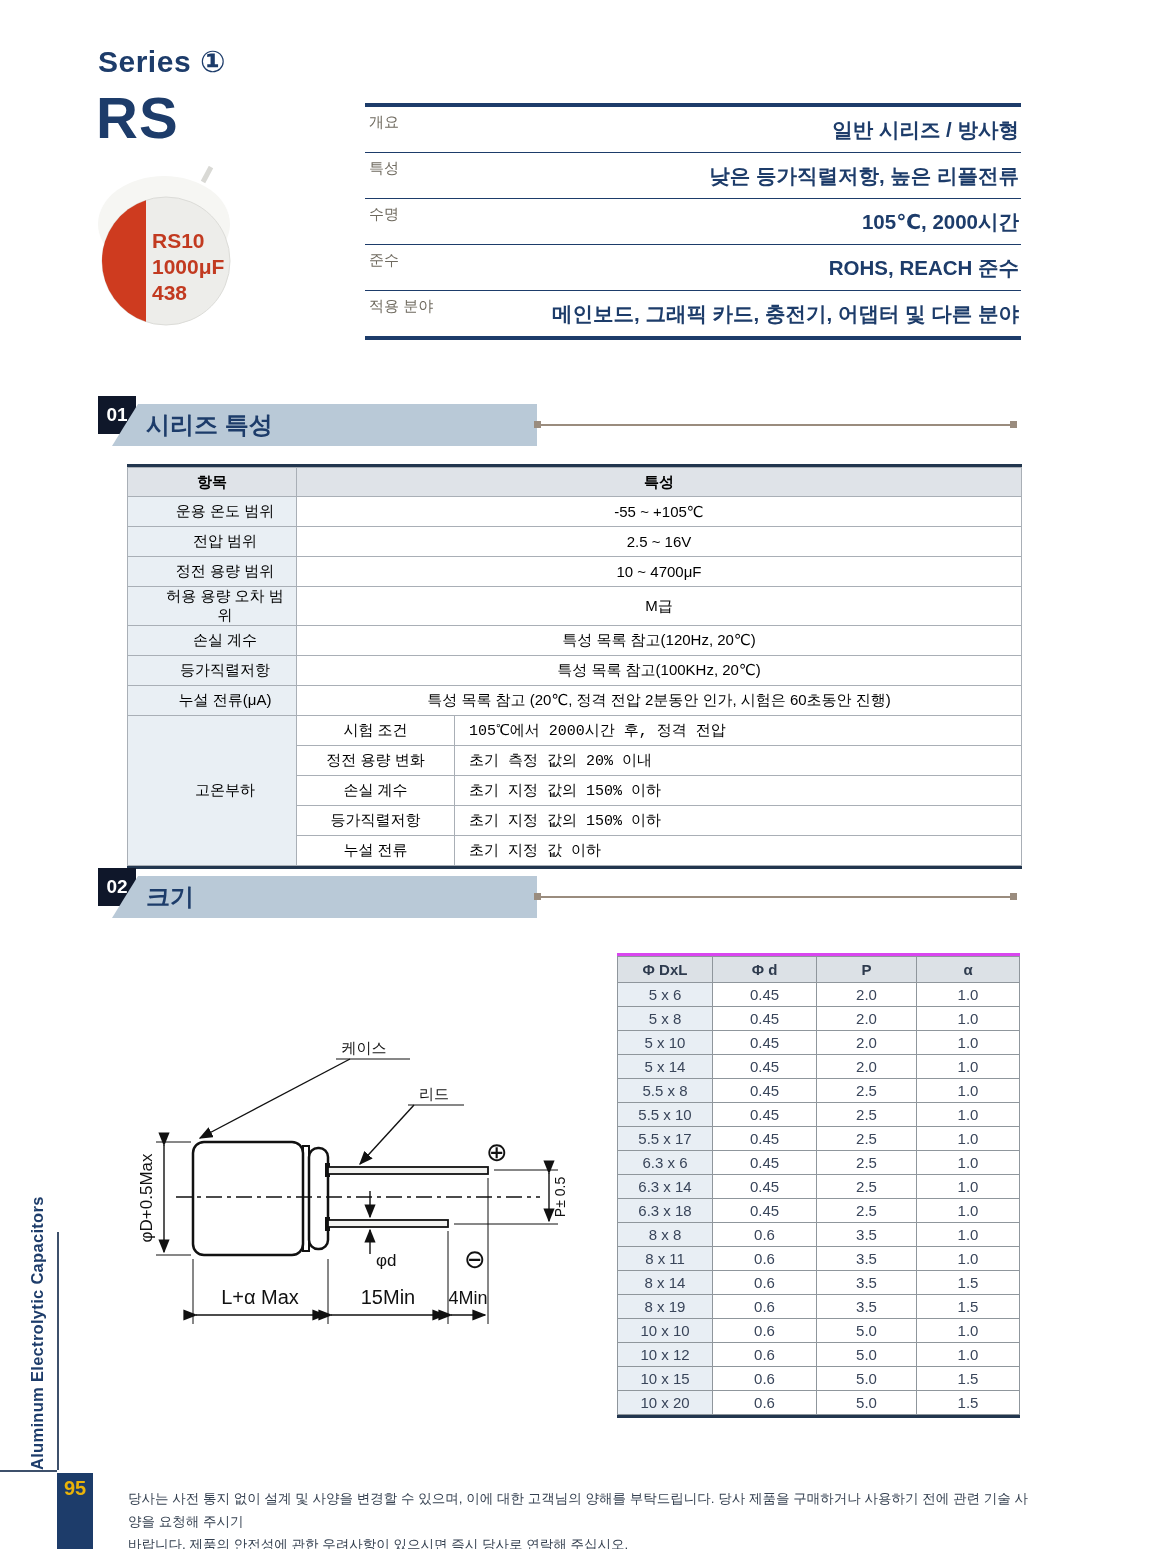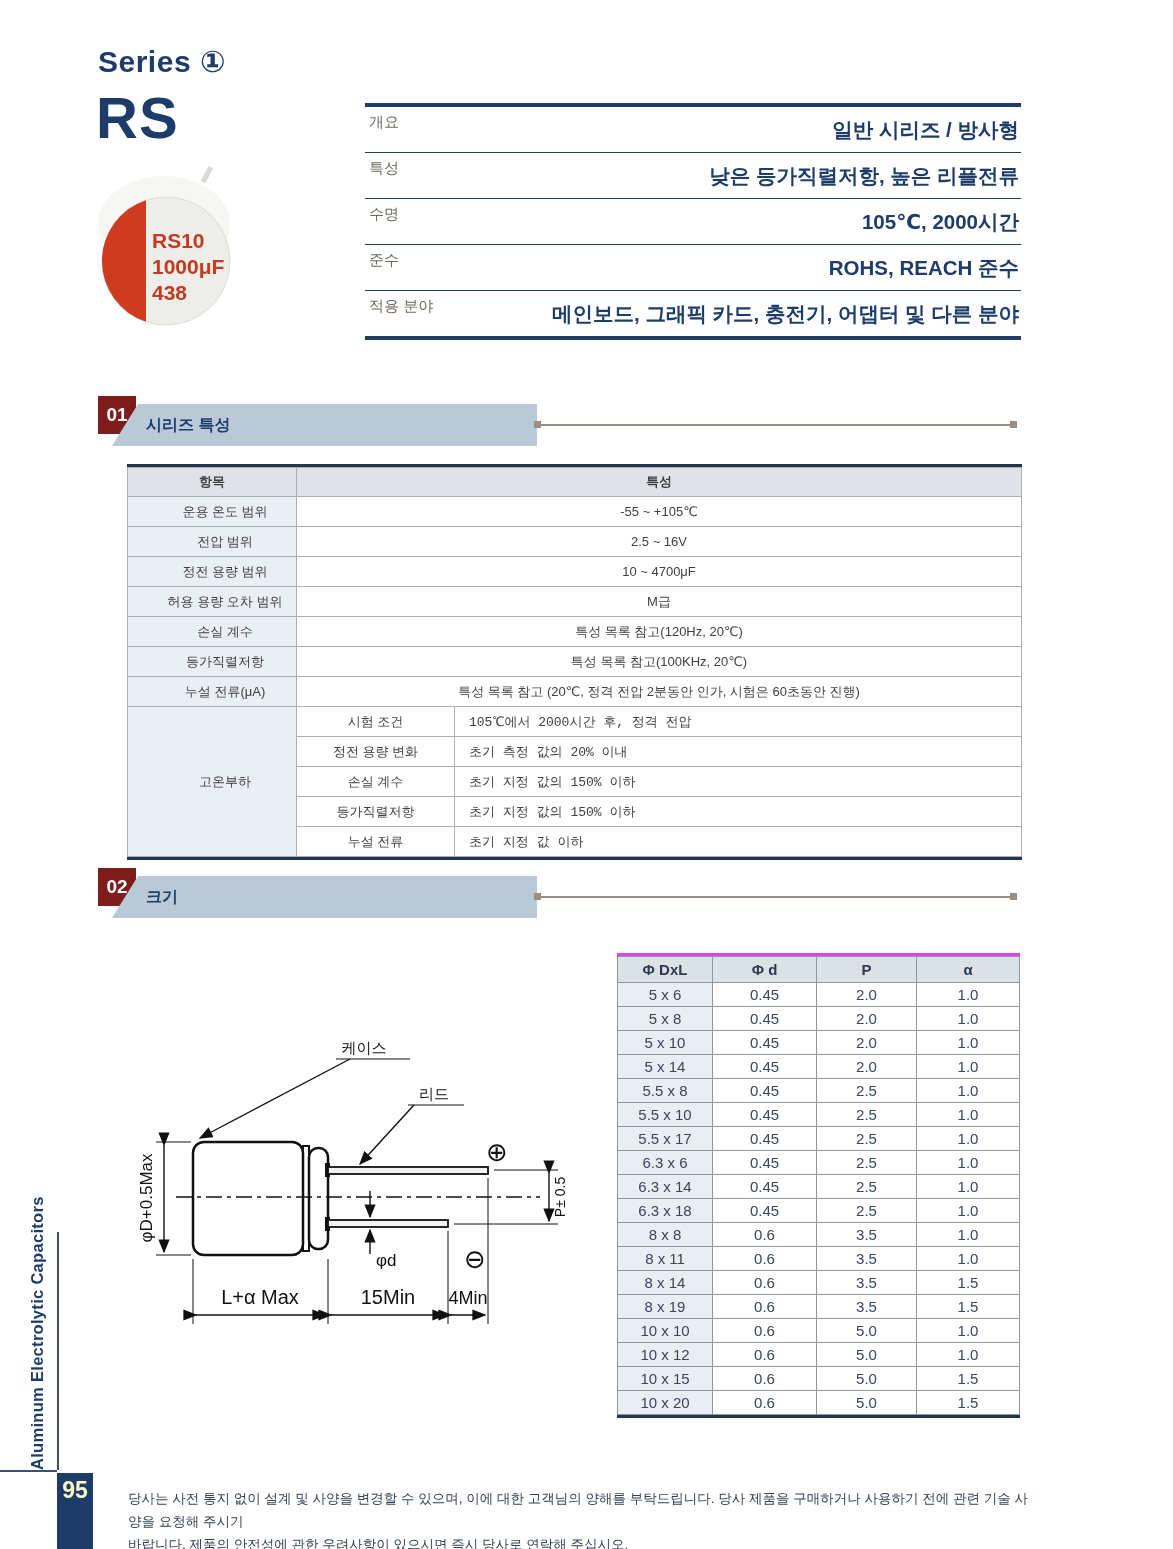--- a/index.html
+++ b/index.html
@@ -11,53 +11,53 @@
   .series-label{position:absolute;left:98px;top:44px;font-size:30px;font-weight:bold;color:#1d3c6a;letter-spacing:.5px;}
   .series-name{position:absolute;left:96px;top:84px;font-size:58px;font-weight:bold;color:#1d3c6a;letter-spacing:1px;}
   .cap-photo{position:absolute;left:90px;top:166px;width:152px;height:172px;}
   
   .overview{position:absolute;left:365px;top:103px;width:656px;border-top:4px solid #1d3c6a;border-bottom:4px solid #1d3c6a;}
   .ov-row{position:relative;height:45px;border-bottom:1.5px solid #1d3c6a;}
   .ov-row:last-child{border-bottom:none;}
   .ov-label{position:absolute;left:4px;top:6px;font-size:15px;color:#6f6a5f;}
   .ov-value{position:absolute;right:2px;top:50%;transform:translateY(-50%);font-size:20.5px;font-weight:bold;color:#1d3c6a;white-space:nowrap;}
   
-  .sec-badge{position:absolute;left:98px;width:38px;height:38px;background:#7f1d1d;color:#fff;
+  .sec-badge{position:absolute;left:98px;width:38px;height:38px;background:#0f172a;color:#fff;
     font-size:19px;font-weight:bold;display:flex;align-items:center;justify-content:center;}
   .sec-bar{position:absolute;left:112px;width:425px;height:42px;background:#b9c9d7;
     clip-path:polygon(26px 0,100% 0,100% 100%,0 100%);}
-  .sec-title{position:absolute;left:146px;font-size:16px;font-weight:bold;color:#1d3c6a;line-height:42px;}
+  .sec-title{position:absolute;left:146px;font-size:24px;font-weight:bold;color:#1d3c6a;line-height:42px;}
   .sec-rule{position:absolute;left:537px;width:476px;height:2px;background:#9a8c7e;}
   .sec-sq{position:absolute;width:7px;height:7px;background:#9a8c7e;}
   .b1{top:396px;} .bar1{top:404px;} .t1{top:404px;} .r1{top:424px;} .sq1a{left:534px;top:421px;} .sq1b{left:1010px;top:421px;}
   .b2{top:868px;} .bar2{top:876px;} .t2{top:876px;} .r2{top:896px;} .sq2a{left:534px;top:893px;} .sq2b{left:1010px;top:893px;}
   
   .spec-wrap{position:absolute;left:127px;top:464px;width:895px;border-top:3px solid #22364e;border-bottom:3px solid #22364e;}
   table.spec{border-collapse:collapse;width:895px;table-layout:fixed;}
-  table.spec th,table.spec td{border:1px solid #a9afb6;font-size:13px;color:#404040;text-align:center;height:29px;padding:0 6px;}
+  table.spec th,table.spec td{border:1px solid #a9afb6;font-size:15px;color:#000000;text-align:center;height:29px;padding:0 6px;}
   table.spec thead th{background:#dfe3e8;font-weight:bold;height:28px;}
   table.spec td.c1{background:#e9eff4;padding-left:32px;}
   table.spec td.gval{text-align:left;padding-left:14px;font-family:Liberation Mono, monospace;}
   
   .diagram{position:absolute;left:112px;top:1028px;width:485px;height:350px;}
   .diagram text{fill:#111;font-family:"Liberation Sans","DejaVu Sans",sans-serif;}
   
   .size-wrap{position:absolute;left:617px;top:953px;width:403px;border-top:3px solid #d946ef;border-bottom:3px solid #22364e;}
   table.size{border-collapse:collapse;width:403px;table-layout:fixed;}
   table.size th,table.size td{border:1px solid #8f969c;font-size:15px;color:#39455a;text-align:center;padding:0;}
   table.size th{background:#dce1e6;font-weight:bold;height:25px;color:#2e3b4e;}
   table.size td{height:23px;background:#fff;}
   table.size td.c1{background:#e8eef4;}
   
   .vtext{position:absolute;left:28px;top:1237px;height:233px;writing-mode:vertical-rl;transform:rotate(180deg);
     font-size:16.5px;font-weight:600;color:#1d3c6a;letter-spacing:.3px;white-space:nowrap;}
   .vline{position:absolute;left:57px;top:1232px;width:1.5px;height:238px;background:#3e506b;}
   .hline{position:absolute;left:0;top:1470px;width:57px;height:1.5px;background:#3e506b;}
-  .pagebox{position:absolute;left:57px;top:1473px;width:36px;height:76px;background:#1d3c6a;color:#fef9c3;
-    font-size:23px;font-weight:bold;text-align:center;padding-top:4px;box-sizing:border-box;}
+  .pagebox{position:absolute;left:57px;top:1473px;width:36px;height:76px;background:#1d3c6a;color:#eab308;
+    font-size:20px;font-weight:bold;text-align:center;padding-top:4px;box-sizing:border-box;}
   .footer-text{position:absolute;left:128px;top:1487px;width:905px;font-size:13.5px;line-height:23px;color:#333f4f;}
 </style>
 </head>
 <body>
 
 <div class="page">
 
   <div class="series-label">Series ①</div>
   <div class="series-name">RS</div>
 

